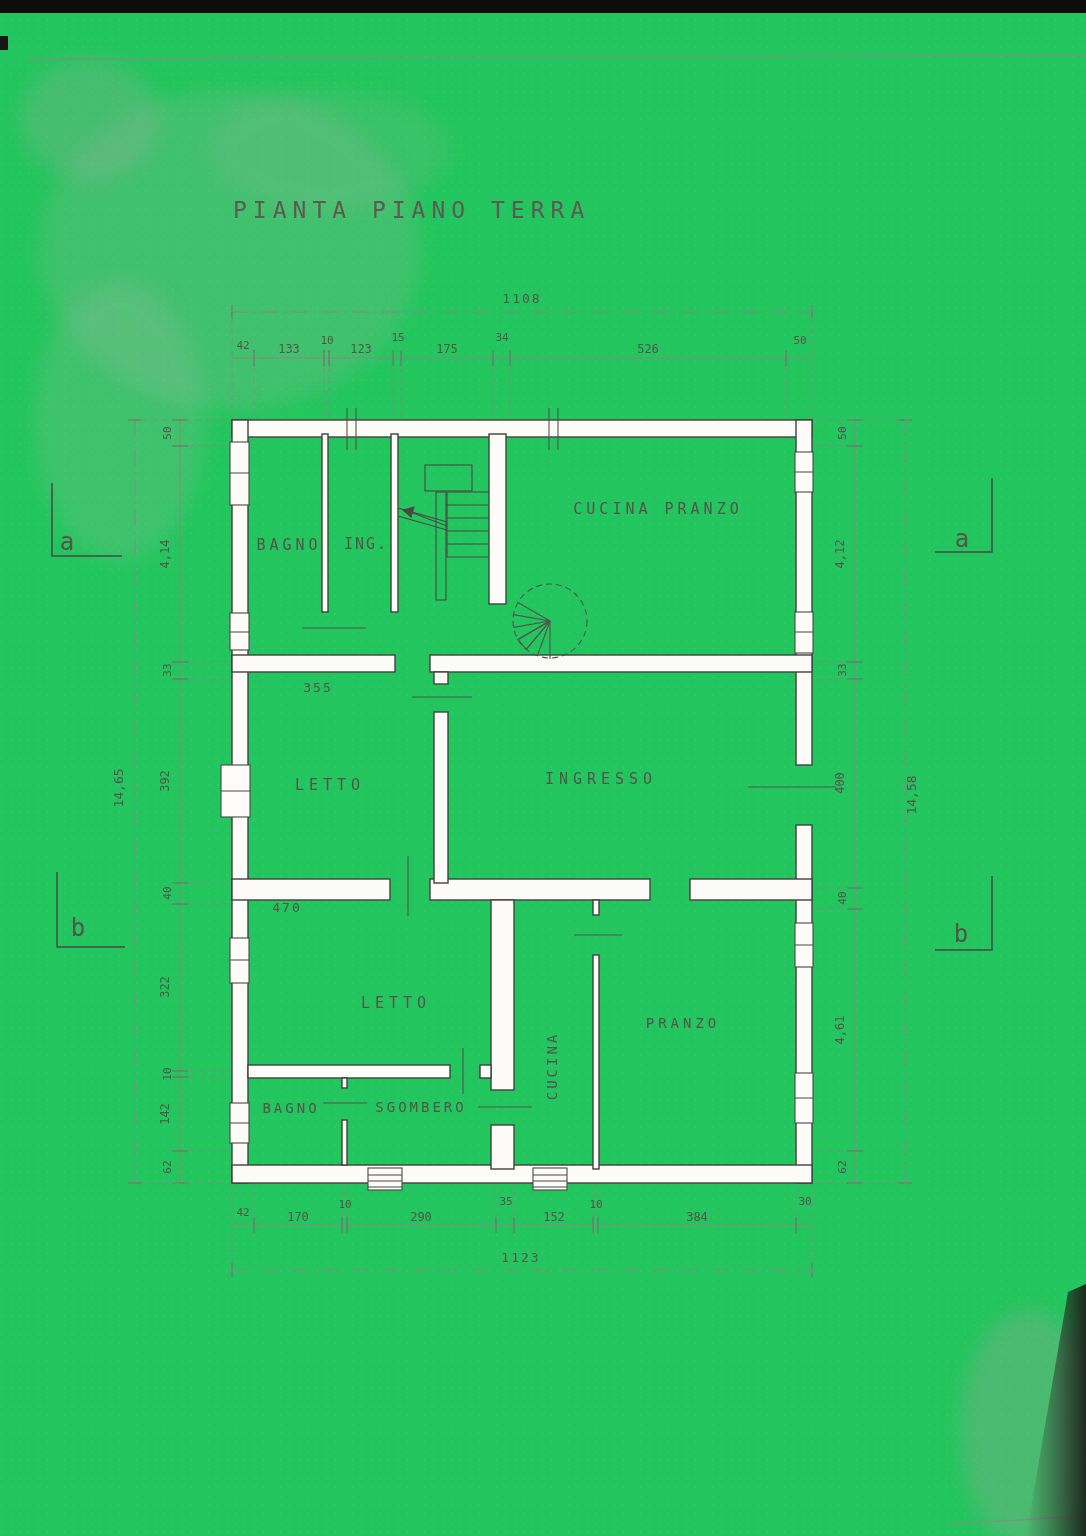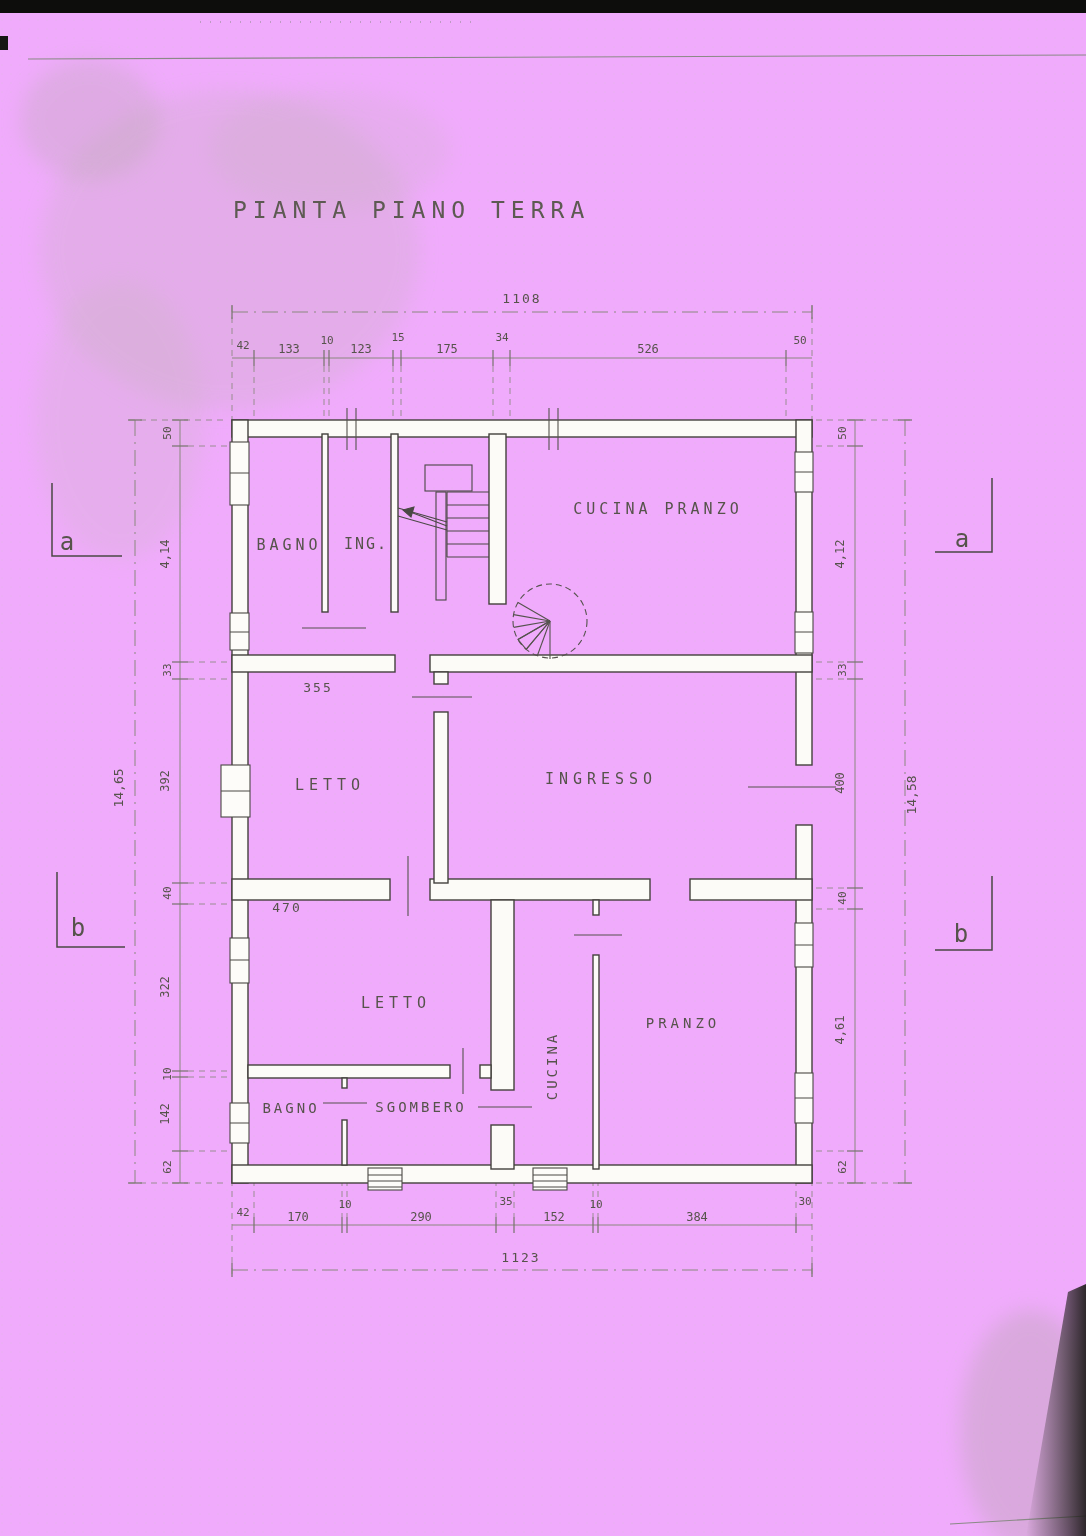--- a/index.html
+++ b/index.html
@@ -1,16 +1,16 @@
 <!DOCTYPE html>
 <html><head>
 <meta charset="utf-8">
 <style>
   html,body{margin:0;padding:0;background:#e8e6e1;}
-  .page{position:relative;width:1086px;height:1536px;background:#f0abfc;overflow:hidden;margin:0 auto;
+  .page{position:relative;width:1086px;height:1536px;background:#22c55e;overflow:hidden;margin:0 auto;
         font-family:"DejaVu Sans Mono", monospace;}
   svg{display:block}
   #walls rect{fill:#fcfbf7;stroke:#43413c;stroke-width:1.4}
   #windows rect{fill:#fdfcf9;stroke:#4a4844;stroke-width:1.1}
   #windows line{stroke:#4a4844;stroke-width:1}
   #stairs line,#stairs rect,#stairs polygon{stroke:#4a4844;stroke-width:1.1;fill:none}
   #stairs polygon{fill:#4a4844}
   #spiral circle,#spiral line,#spiral path{stroke:#55534d;stroke-width:1.1;fill:none}
   #openings line{stroke:#55534d;stroke-width:1.1}
   #dims line{stroke:#8a887f;stroke-width:1}

